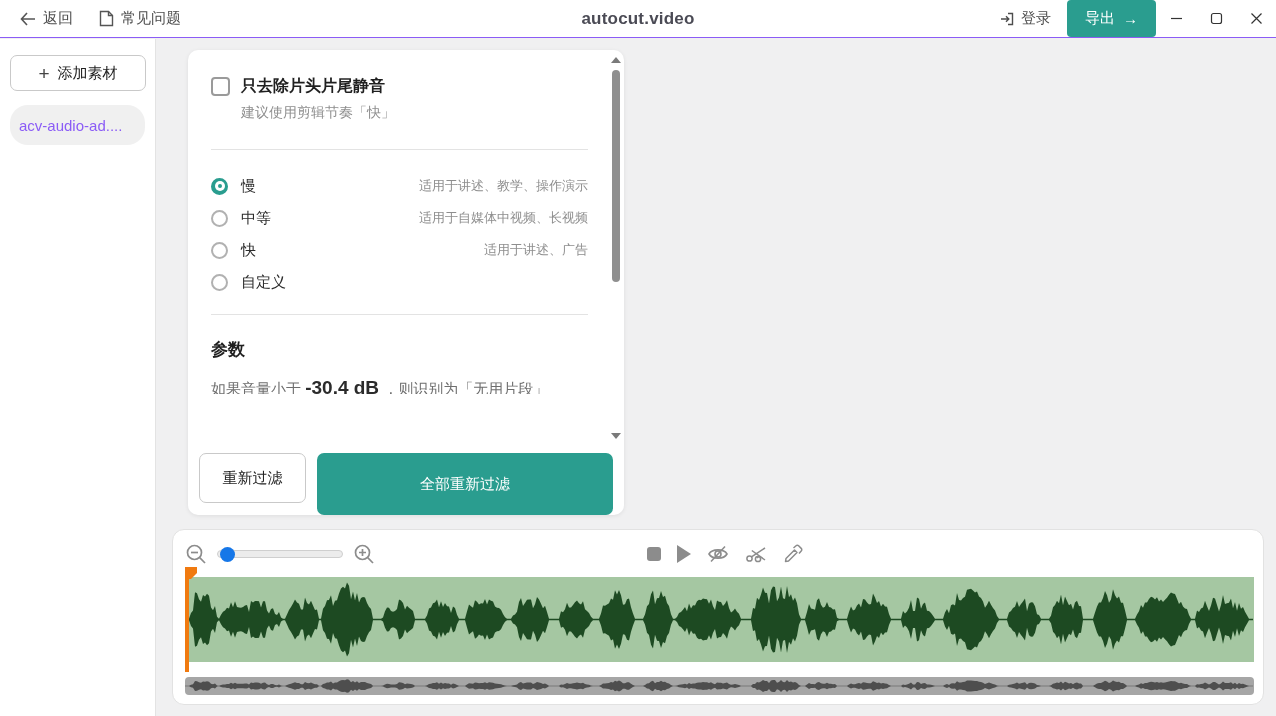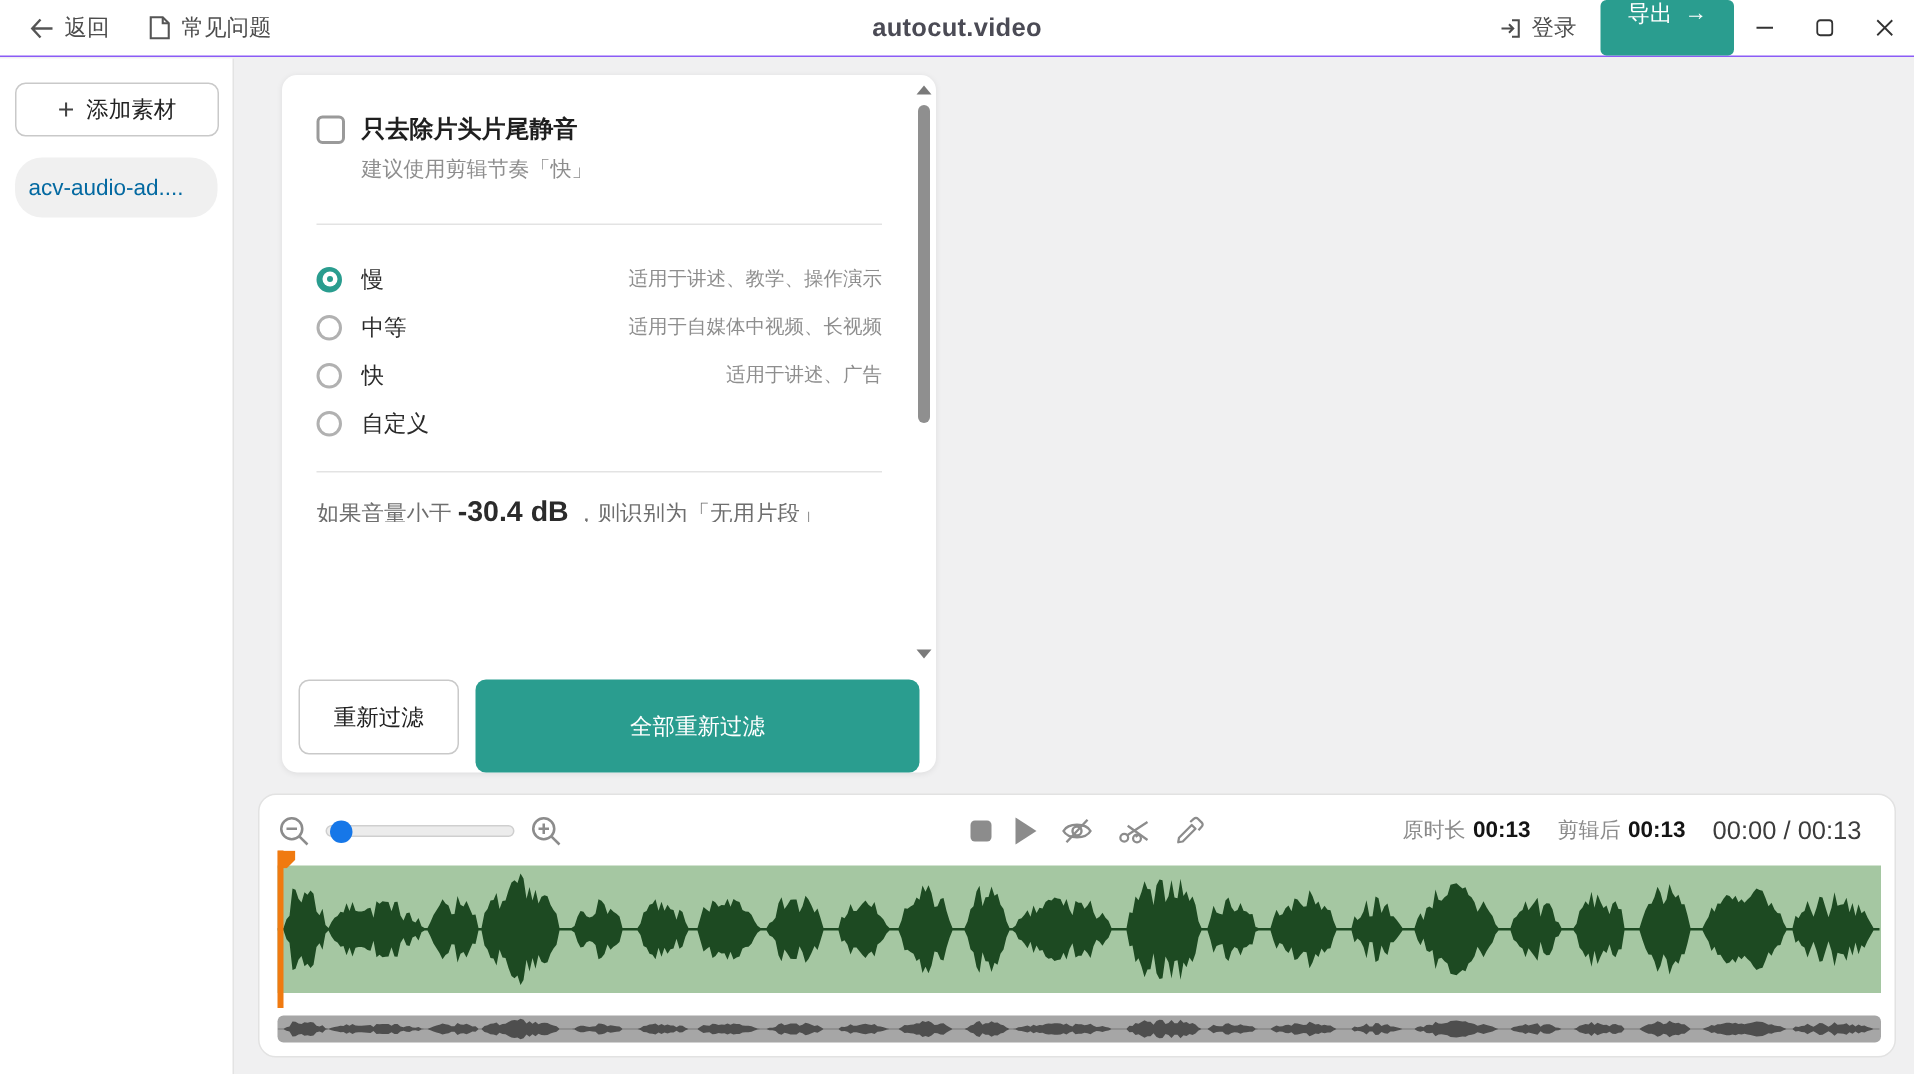--- a/index.html
+++ b/index.html
@@ -10,34 +10,34 @@
   .titlebar { position:absolute; top:0; left:0; width:1276px; height:38px;
     background:#fff; border-bottom:1px solid #8b5cf6; display:flex; align-items:center; z-index:10;}
   .tb-left { display:flex; align-items:center; gap:26px; padding-left:20px; }
   .tb-item { display:flex; align-items:center; gap:7px; font-size:15px; color:#4d4d4d; cursor:pointer;}
   .brand { position:absolute; left:50%; transform:translateX(-50%); font-size:17px;
     font-weight:bold; color:#4b4b55; letter-spacing:.2px;}
   .tb-right { margin-left:auto; display:flex; align-items:center; height:100%; }
   .btn-member { height:100%; display:flex; align-items:center; gap:8px; padding:0 20px;
     background:#fbf3cd; color:#b3902c; font-size:15px; cursor:pointer;}
   .btn-login { display:flex; align-items:center; gap:6px; padding:0 16px; font-size:15px; color:#4d4d4d; cursor:pointer;}
-  .btn-export { height:100%; display:flex; gap:8px; padding:0 18px;
+  .btn-export { height:100%; display:flex; align-items:center; gap:8px; padding:0 18px;
     background:#2a9d8f; color:#fff; font-size:15px; border-radius:4px; cursor:pointer;}
   .win-controls { display:flex; align-items:center; height:100%; }
   .win-btn { width:40px; height:100%; display:flex; align-items:center; justify-content:center; cursor:pointer; color:#333;}
 
   
   .sidebar { position:absolute; top:39px; left:0; width:156px; bottom:0; background:#fff;
     border-right:1px solid #e3e3e3; padding:16px 10px;}
   .btn-add { width:136px; height:36px; border:1px solid #c9c9c9; border-radius:7px; background:#fff;
     display:flex; align-items:center; justify-content:center; gap:8px; font-size:15px; color:#222; cursor:pointer;}
   .btn-add .plus { font-size:19px; color:#444; font-weight:400; line-height:1;}
   .file-list { margin-top:14px; display:flex; flex-direction:column; gap:8px;}
   .file-item { height:40px; background:#f0f0f0; border-radius:18px; display:flex; align-items:center;
-    padding:0 9px; font-size:15px; color:#0369a1; white-space:nowrap; overflow:hidden; cursor:pointer;}
+    padding:0 9px; font-size:15px; color:#8b5cf6; white-space:nowrap; overflow:hidden; cursor:pointer;}
 
   
   .main { position:absolute; left:156px; top:39px; right:0; bottom:0; background:#f0f0f1; }
 
   
   .settings { position:absolute; left:32px; top:11px; width:436px; height:465px; background:#fff;
     border-radius:10px; box-shadow:0 1px 4px rgba(0,0,0,.08); }
   .scroll-area { position:absolute; top:0; left:0; right:0; height:395px; overflow:hidden;
     padding:26px 36px 0 23px; }
   .chk-row { display:flex; align-items:center; gap:11px; }
@@ -184,20 +184,21 @@
             <div class="radio"></div>
             <span class="radio-label">快</span>
             <span class="radio-desc">适用于讲述、广告</span>
           </div>
           <div class="radio-row">
             <div class="radio"></div>
             <span class="radio-label">自定义</span>
           </div>
         </div>
       <div class="divider" style="margin-top:16px"></div>
+      <div class="sec-title">参数</div>
       <div class="param-line">
         <span>如果音量小于 </span><b>-30.4 dB</b><span> ，则识别为「无用片段」</span>
       </div>
     </div>
     <div class="sb">
       <div class="sb-arrow up"></div>
       <div class="sb-thumb"></div>
       <div class="sb-arrow down"></div>
     </div>
     <div class="panel-actions">
@@ -247,25 +248,20 @@
               <path d="M6.5 11.8 L20 3 M20 15 L6.8 5.5 M13.5 11.8 L12 12.8" stroke="#8c8c8c" stroke-width="1.5" fill="none"></path>
             </svg>
         </div>
         <div class="tl-icon">
           <svg width="20" height="20" viewBox="0 0 20 20">
               <path d="M2.5 17.5 L3 14.5 L11.5 6 L14 8.5 L5.5 17 Z" stroke="#8c8c8c" stroke-width="1.5" fill="none" stroke-linejoin="round"></path>
               <path d="M10.5 4 L13 1.8 a1.8 1.8 0 0 1 2.6 0 l2.6 2.6 a1.8 1.8 0 0 1 0 2.6 L16 9.5" stroke="#8c8c8c" stroke-width="1.5" fill="none"></path>
             </svg>
         </div>
       </div>
-      <div class="tl-times">
-        <div class="t-pair"><span>原时长</span><b>00:13</b></div>
-        <div class="t-pair"><span>剪辑后</span><b>00:13</b></div>
-        <div class="t-pos">00:00 / 00:13</div>
-      </div>
     </div>
 
     <div class="wave-wrap">
       <div class="playhead-line"></div>
       <div class="playhead-flag"></div>
       <svg id="wave-main" viewBox="0 0 1069 85" preserveAspectRatio="none">
           <polygon points="0,41.7 2,41.7 4,41.7 6,35.9 8,33.5 10,15.3 12,16.2 14,22.2 16,24.7 18,17.9 20,19.5 22,16.7 24,18.8 26,30.6 28,33.2 30,28.9 32,39.7 34,41.7 36,37.7 38,34.8 40,33.6 42,30.8 44,31.4 46,25.2 48,30.3 50,24.3 52,30.1 54,30.6 56,30.7 58,30.1 60,28.6 62,28.1 64,34.9 66,23.9 68,25.5 70,23.9 72,24.1 74,24.3 76,30.5 78,24.3 80,24.2 82,33.4 84,36.6 86,31.9 88,31.3 90,37.0 92,38.0 94,35.0 96,40.5 98,41.7 100,41.7 102,37.6 104,33.0 106,29.9 108,26.6 110,22.5 112,25.4 114,26.7 116,32.5 118,32.4 120,20.4 122,26.1 124,27.4 126,23.7 128,28.4 130,33.0 132,32.6 134,41.7 136,41.7 138,31.7 140,29.0 142,23.3 144,23.0 146,18.3 148,29.0 150,23.7 152,23.3 154,16.6 156,11.4 158,9.8 160,11.6 162,5.4 164,8.7 166,22.2 168,14.4 170,23.4 172,16.1 174,25.4 176,20.9 178,19.9 180,20.5 182,26.1 184,29.7 186,32.1 188,41.7 190,41.7 192,41.7 194,41.7 196,41.7 198,40.4 200,34.2 202,30.4 204,30.8 206,33.9 208,34.7 210,34.0 212,32.0 214,22.5 216,23.5 218,26.0 220,32.4 222,28.8 224,30.8 226,32.2 228,34.0 230,41.7 232,41.7 234,41.7 236,41.7 238,41.7 240,41.7 242,38.6 244,31.4 246,30.4 248,26.2 250,25.5 252,22.5 254,30.2 256,24.2 258,30.1 260,26.1 262,29.2 264,29.6 266,36.1 268,29.5 270,31.0 272,37.7 274,41.7 276,41.7 278,41.7 280,41.7 282,34.6 284,27.6 286,29.3 288,30.8 290,23.3 292,24.7 294,27.5 296,26.3 298,26.5 300,22.1 302,27.5 304,22.4 306,23.7 308,24.4 310,29.6 312,30.7 314,30.9 316,32.8 318,37.0 320,40.2 322,41.7 324,41.7 326,41.7 328,38.4 330,37.4 332,34.8 334,25.1 336,21.1 338,29.0 340,26.1 342,22.8 344,22.6 346,22.6 348,31.2 350,27.2 352,20.1 354,22.6 356,26.7 358,31.3 360,28.7 362,35.0 364,41.7 366,41.7 368,41.7 370,41.7 372,41.7 374,41.7 376,34.2 378,35.2 380,32.2 382,25.7 384,30.4 386,30.4 388,27.9 390,25.3 392,23.4 394,26.2 396,27.6 398,24.3 400,32.3 402,33.9 404,36.0 406,39.7 408,41.7 410,41.7 412,41.7 414,41.7 416,36.6 418,28.5 420,28.8 422,27.4 424,26.2 426,21.4 428,22.8 430,13.3 432,17.5 434,13.1 436,18.3 438,27.7 440,27.2 442,22.3 444,21.6 446,30.2 448,36.6 450,41.7 452,41.7 454,41.7 456,41.7 458,41.7 460,37.4 462,29.2 464,27.1 466,17.3 468,13.5 470,27.2 472,21.2 474,21.0 476,14.0 478,20.1 480,18.8 482,26.1 484,29.0 486,37.2 488,41.7 490,41.7 492,40.1 494,35.9 496,35.1 498,32.8 500,29.9 502,34.2 504,26.6 506,31.6 508,28.2 510,28.6 512,24.3 514,22.8 516,23.3 518,21.4 520,22.0 522,22.3 524,26.8 526,22.4 528,29.3 530,33.1 532,23.6 534,24.8 536,24.9 538,28.9 540,26.7 542,23.3 544,31.1 546,35.5 548,34.1 550,31.5 552,34.8 554,36.8 556,41.7 558,41.7 560,41.7 562,41.7 564,41.7 566,41.7 568,31.1 570,31.7 572,20.7 574,23.1 576,17.6 578,10.5 580,15.7 582,15.9 584,26.5 586,13.2 588,9.4 590,9.9 592,24.3 594,20.5 596,9.6 598,21.3 600,21.9 602,8.9 604,20.3 606,17.2 608,23.7 610,20.6 612,26.3 614,37.2 616,41.7 618,41.7 620,41.7 622,35.1 624,26.9 626,31.4 628,32.1 630,32.7 632,23.3 634,21.3 636,27.8 638,30.7 640,29.7 642,25.0 644,30.1 646,30.6 648,32.5 650,32.3 652,40.8 654,41.7 656,41.7 658,41.7 660,41.7 662,41.7 664,35.0 666,29.5 668,33.4 670,32.5 672,28.5 674,26.6 676,30.5 678,22.0 680,22.6 682,25.4 684,27.5 686,27.1 688,16.5 690,20.4 692,26.0 694,24.0 696,29.6 698,26.8 700,29.5 702,29.8 704,36.9 706,41.7 708,41.7 710,41.7 712,41.7 714,41.7 716,41.7 718,33.9 720,36.4 722,34.6 724,30.7 726,23.1 728,34.0 730,33.9 732,20.6 734,21.8 736,31.7 738,27.1 740,25.4 742,33.8 744,33.9 746,36.1 748,38.8 750,41.7 752,41.7 754,41.7 756,41.7 758,41.7 760,35.5 762,31.9 764,36.3 766,28.3 768,27.3 770,28.6 772,16.0 774,22.9 776,23.5 778,21.1 780,19.7 782,12.8 784,12.3 786,11.8 788,13.6 790,15.4 792,14.5 794,19.6 796,21.1 798,24.5 800,30.8 802,27.7 804,23.8 806,27.8 808,31.0 810,33.6 812,39.1 814,41.7 816,41.7 818,41.7 820,41.7 822,41.7 824,35.5 826,34.0 828,31.0 830,29.7 832,23.9 834,29.9 836,27.1 838,24.5 840,21.5 842,34.2 844,26.8 846,25.2 848,25.4 850,29.2 852,37.2 854,37.9 856,41.7 858,41.7 860,41.7 862,41.7 864,41.7 866,38.8 868,30.3 870,28.0 872,23.8 874,26.3 876,17.5 878,28.2 880,19.4 882,24.1 884,28.3 886,26.7 888,32.5 890,25.5 892,23.8 894,29.0 896,29.2 898,41.7 900,41.7 902,41.7 904,41.7 906,41.7 908,41.7 910,35.4 912,29.6 914,25.6 916,25.5 918,21.0 920,14.1 922,18.2 924,25.8 926,22.5 928,12.3 930,18.3 932,21.4 934,19.5 936,25.8 938,25.8 940,33.2 942,41.7 944,41.7 946,41.7 948,41.7 950,41.7 952,37.6 954,34.3 956,28.0 958,30.8 960,25.4 962,25.5 964,22.1 966,19.7 968,20.4 970,22.6 972,20.2 974,24.5 976,22.5 978,24.9 980,22.7 982,20.8 984,17.7 986,15.4 988,16.4 990,16.9 992,21.7 994,27.1 996,24.8 998,29.4 1000,31.6 1002,32.0 1004,38.0 1006,41.7 1008,41.7 1010,41.7 1012,33.5 1014,35.1 1016,31.5 1018,30.4 1020,23.7 1022,29.2 1024,34.1 1026,28.4 1028,20.8 1030,21.4 1032,28.0 1034,34.5 1036,28.1 1038,17.9 1040,26.9 1042,26.2 1044,25.8 1046,21.5 1048,31.2 1050,25.0 1052,33.7 1054,25.9 1056,31.8 1058,30.1 1060,34.7 1062,38.2 1064,41.7 1066,41.7 1068,41.7 1068,43.3 1066,43.3 1064,43.3 1062,46.8 1060,50.3 1058,54.9 1056,53.2 1054,59.1 1052,51.3 1050,60.0 1048,53.8 1046,63.5 1044,59.2 1042,58.8 1040,58.1 1038,67.1 1036,56.9 1034,50.5 1032,57.0 1030,63.6 1028,64.2 1026,56.6 1024,50.9 1022,55.8 1020,61.3 1018,54.6 1016,53.5 1014,49.9 1012,51.5 1010,43.3 1008,43.3 1006,43.3 1004,47.0 1002,53.0 1000,53.4 998,55.6 996,60.2 994,57.9 992,63.3 990,68.1 988,68.6 986,69.6 984,67.3 982,64.2 980,62.3 978,60.1 976,62.5 974,60.5 972,64.8 970,62.4 968,64.6 966,65.3 964,62.9 962,59.5 960,59.6 958,54.2 956,57.0 954,50.7 952,47.4 950,43.3 948,43.3 946,43.3 944,43.3 942,43.3 940,51.8 938,59.2 936,59.2 934,65.5 932,63.6 930,66.7 928,72.7 926,62.5 924,59.2 922,66.8 920,70.9 918,64.0 916,59.5 914,59.4 912,55.4 910,49.6 908,43.3 906,43.3 904,43.3 902,43.3 900,43.3 898,43.3 896,55.8 894,56.0 892,61.2 890,59.5 888,52.5 886,58.3 884,56.7 882,60.9 880,65.6 878,56.8 876,67.5 874,58.7 872,61.2 870,57.0 868,54.7 866,46.2 864,43.3 862,43.3 860,43.3 858,43.3 856,43.3 854,47.1 852,47.8 850,55.8 848,59.6 846,59.8 844,58.2 842,50.8 840,63.5 838,60.5 836,57.9 834,55.1 832,61.1 830,55.3 828,54.0 826,51.0 824,49.5 822,43.3 820,43.3 818,43.3 816,43.3 814,43.3 812,45.9 810,51.4 808,54.0 806,57.2 804,61.2 802,57.3 800,54.2 798,60.5 796,63.9 794,65.4 792,70.5 790,69.6 788,71.4 786,73.2 784,72.7 782,72.2 780,65.3 778,63.9 776,61.5 774,62.1 772,69.0 770,56.4 768,57.7 766,56.7 764,48.7 762,53.1 760,49.5 758,43.3 756,43.3 754,43.3 752,43.3 750,43.3 748,46.2 746,48.9 744,51.1 742,51.2 740,59.6 738,57.9 736,53.3 734,63.2 732,64.4 730,51.1 728,51.0 726,61.9 724,54.3 722,50.4 720,48.6 718,51.1 716,43.3 714,43.3 712,43.3 710,43.3 708,43.3 706,43.3 704,48.1 702,55.2 700,55.5 698,58.2 696,55.4 694,61.0 692,59.0 690,64.6 688,68.5 686,57.9 684,57.5 682,59.6 680,62.4 678,63.0 676,54.5 674,58.4 672,56.5 670,52.5 668,51.6 666,55.5 664,50.0 662,43.3 660,43.3 658,43.3 656,43.3 654,43.3 652,44.2 650,52.7 648,52.5 646,54.4 644,54.9 642,60.0 640,55.3 638,54.3 636,57.2 634,63.7 632,61.7 630,52.3 628,52.9 626,53.6 624,58.1 622,49.9 620,43.3 618,43.3 616,43.3 614,47.8 612,58.7 610,64.4 608,61.3 606,67.8 604,64.7 602,76.1 600,63.1 598,63.7 596,75.4 594,64.5 592,60.7 590,75.1 588,75.6 586,71.8 584,58.5 582,69.1 580,69.3 578,74.5 576,67.4 574,61.9 572,64.3 570,53.3 568,53.9 566,43.3 564,43.3 562,43.3 560,43.3 558,43.3 556,43.3 554,48.2 552,50.2 550,53.5 548,50.9 546,49.5 544,53.9 542,61.7 540,58.3 538,56.1 536,60.1 534,60.2 532,61.4 530,51.9 528,55.7 526,62.6 524,58.2 522,62.7 520,63.0 518,63.6 516,61.7 514,62.2 512,60.7 510,56.4 508,56.8 506,53.4 504,58.4 502,50.8 500,55.1 498,52.2 496,49.9 494,49.1 492,44.9 490,43.3 488,43.3 486,47.8 484,56.0 482,58.9 480,66.2 478,64.9 476,71.0 474,64.0 472,63.8 470,57.8 468,71.5 466,67.7 464,57.9 462,55.8 460,47.6 458,43.3 456,43.3 454,43.3 452,43.3 450,43.3 448,48.4 446,54.8 444,63.4 442,62.7 440,57.8 438,57.3 436,66.7 434,71.9 432,67.5 430,71.7 428,62.2 426,63.6 424,58.8 422,57.6 420,56.2 418,56.5 416,48.4 414,43.3 412,43.3 410,43.3 408,43.3 406,45.3 404,49.0 402,51.1 400,52.7 398,60.7 396,57.4 394,58.8 392,61.6 390,59.7 388,57.1 386,54.6 384,54.6 382,59.3 380,52.8 378,49.8 376,50.8 374,43.3 372,43.3 370,43.3 368,43.3 366,43.3 364,43.3 362,50.0 360,56.3 358,53.7 356,58.3 354,62.4 352,64.9 350,57.8 348,53.8 346,62.4 344,62.4 342,62.2 340,58.9 338,56.0 336,63.9 334,59.9 332,50.2 330,47.6 328,46.6 326,43.3 324,43.3 322,43.3 320,44.8 318,48.0 316,52.2 314,54.1 312,54.3 310,55.4 308,60.6 306,61.3 304,62.6 302,57.5 300,62.9 298,58.5 296,58.7 294,57.5 292,60.3 290,61.7 288,54.2 286,55.7 284,57.4 282,50.4 280,43.3 278,43.3 276,43.3 274,43.3 272,47.3 270,54.0 268,55.5 266,48.9 264,55.4 262,55.8 260,58.9 258,54.9 256,60.8 254,54.8 252,62.5 250,59.5 248,58.8 246,54.6 244,53.6 242,46.4 240,43.3 238,43.3 236,43.3 234,43.3 232,43.3 230,43.3 228,51.0 226,52.8 224,54.2 222,56.2 220,52.6 218,59.0 216,61.5 214,62.5 212,53.0 210,51.0 208,50.3 206,51.1 204,54.2 202,54.6 200,50.8 198,44.6 196,43.3 194,43.3 192,43.3 190,43.3 188,43.3 186,52.9 184,55.3 182,58.9 180,64.5 178,65.1 176,64.1 174,59.6 172,68.9 170,61.6 168,70.6 166,62.8 164,76.3 162,79.6 160,73.4 158,75.2 156,73.6 154,68.4 152,61.7 150,61.3 148,56.0 146,66.7 144,62.0 142,61.7 140,56.0 138,53.3 136,43.3 134,43.3 132,52.4 130,52.0 128,56.6 126,61.3 124,57.6 122,58.9 120,64.6 118,52.6 116,52.5 114,58.3 112,59.6 110,62.5 108,58.4 106,55.1 104,52.0 102,47.4 100,43.3 98,43.3 96,44.5 94,50.0 92,47.0 90,48.0 88,53.7 86,53.1 84,48.4 82,51.6 80,60.8 78,60.7 76,54.5 74,60.7 72,60.9 70,61.1 68,59.5 66,61.1 64,50.1 62,56.9 60,56.4 58,54.9 56,54.3 54,54.4 52,54.9 50,60.7 48,54.7 46,59.8 44,53.6 42,54.2 40,51.4 38,50.2 36,47.3 34,43.3 32,45.3 30,56.1 28,51.8 26,54.4 24,66.2 22,68.3 20,65.5 18,67.1 16,60.3 14,62.8 12,68.8 10,69.7 8,51.5 6,49.1 4,43.3 2,43.3 0,43.3" fill="#1d4a22"></polygon>
         </svg>
     </div>
     <div class="minimap">

